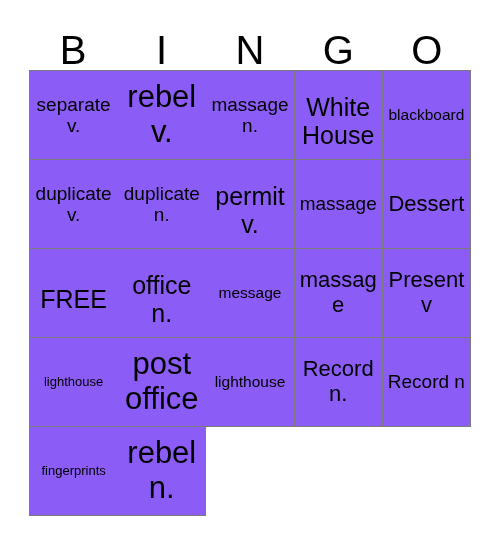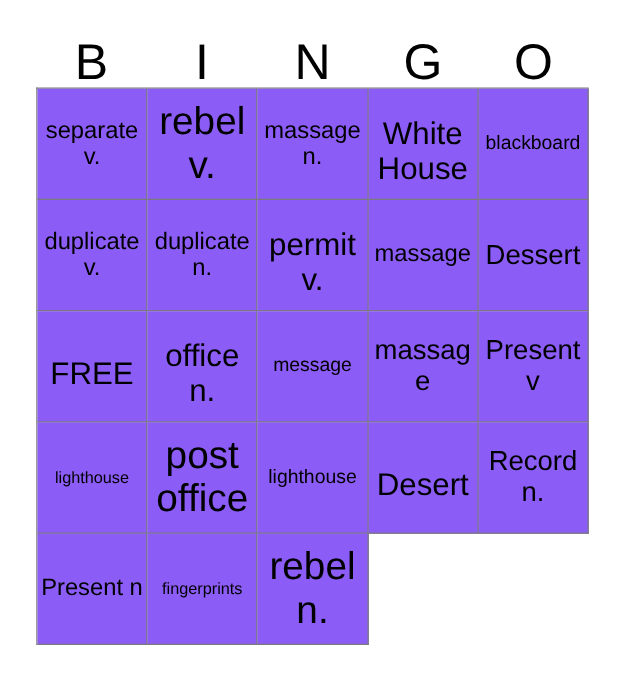--- a/index.html
+++ b/index.html
@@ -155,27 +155,24 @@
       <span class="cell-text sz-xs">lighthouse</span>
     </div>
     <div class="bingo-cell">
       <span class="cell-text sz-xxl">post office</span>
     </div>
     <div class="bingo-cell">
       <span class="cell-text sz-s">lighthouse</span>
     </div>
 
     <div class="bingo-cell">
-      <span class="cell-text sz-xl">Desert</span>
-    </div>
-    <div class="bingo-cell">
       <span class="cell-text sz-l">Record n.</span>
     </div>
     <div class="bingo-cell">
-      <span class="cell-text sz-m">Present n</span>
+      <span class="cell-text sz-m">Record n</span>
     </div>
     <div class="bingo-cell">
       <span class="cell-text sz-xs">fingerprints</span>
     </div>
     <div class="bingo-cell">
       <span class="cell-text sz-xxl">rebel n.</span>
     </div>
 
   </div>
 </div>

